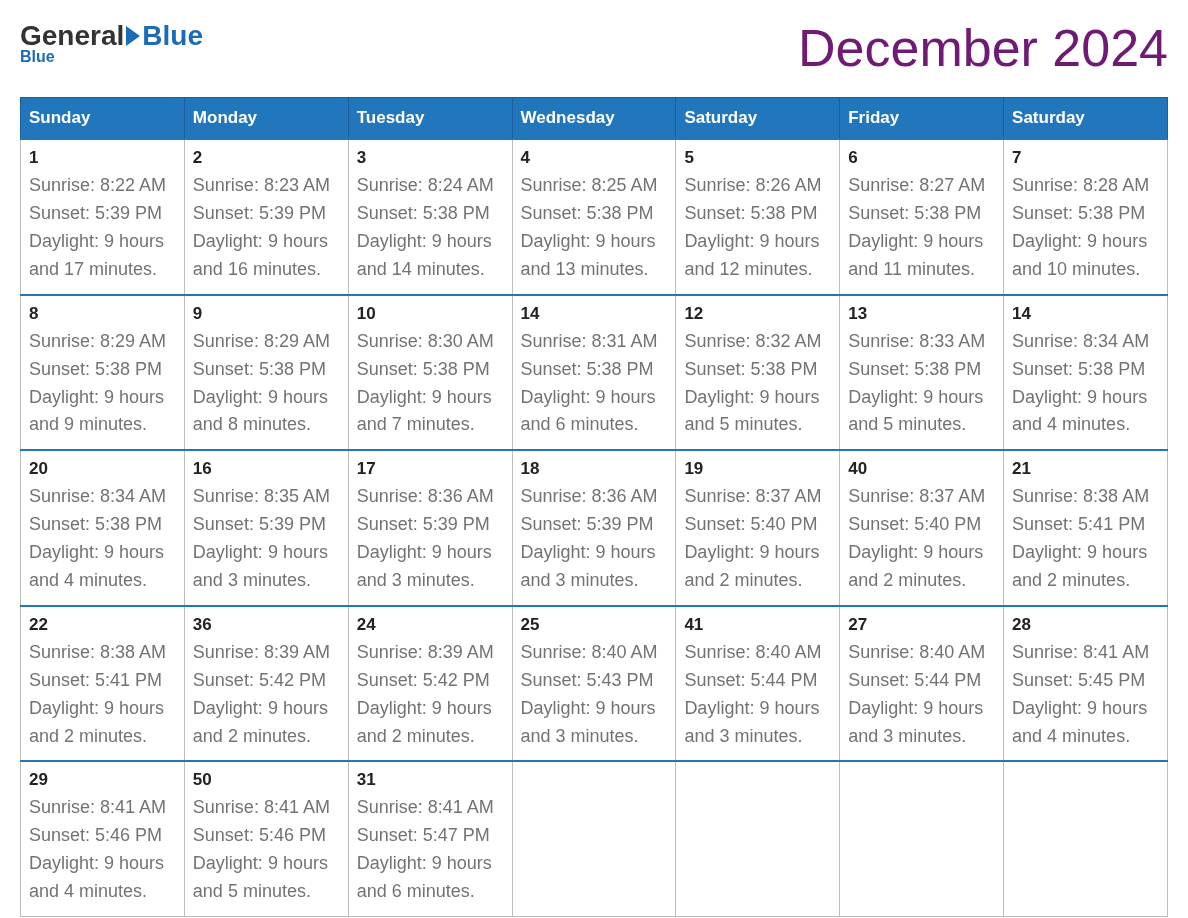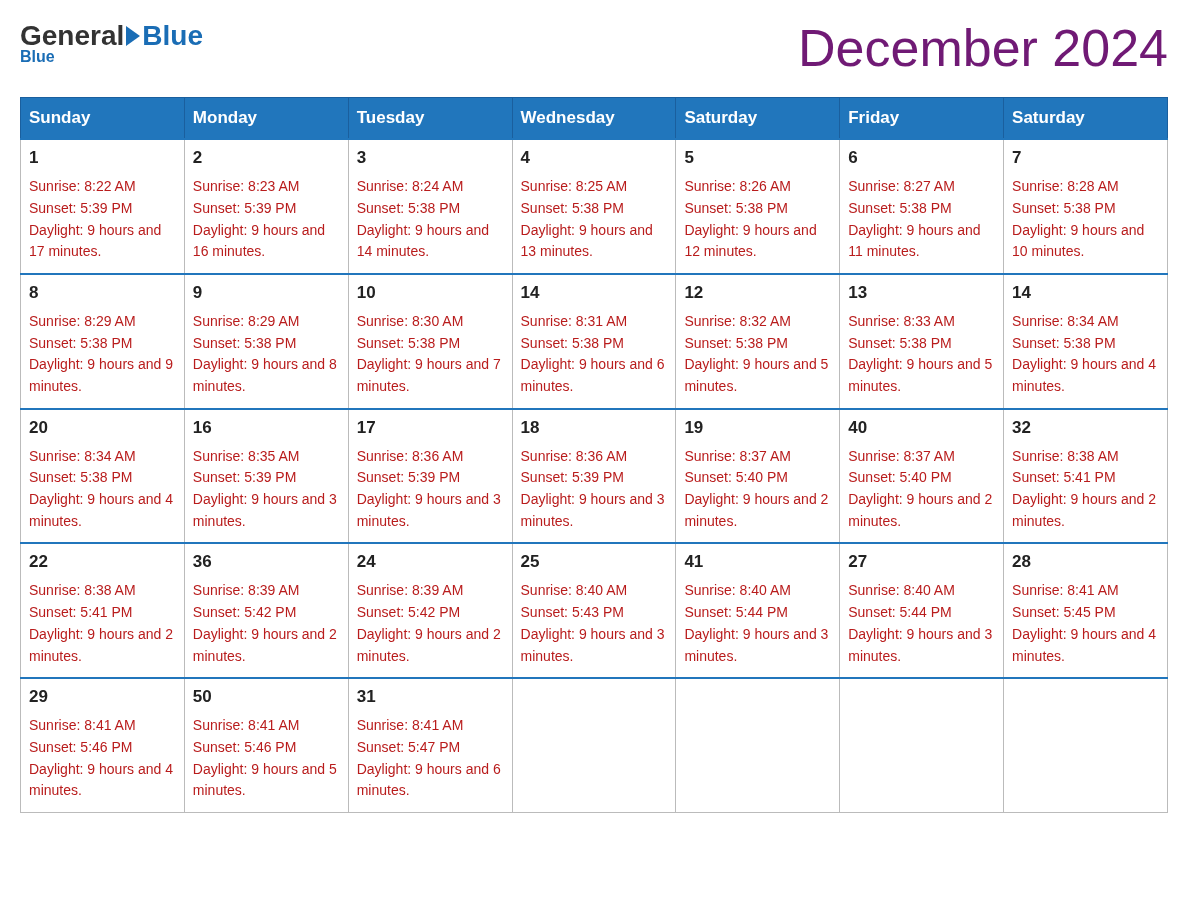--- a/index.html
+++ b/index.html
@@ -86,24 +86,23 @@
       min-height: 110px;
     }
     .day-num {
       font-size: 17px;
       font-weight: bold;
       color: #222;
       display: block;
       margin-bottom: 4px;
     }
     .day-info {
-      font-size: 14px;
-      color: #b91c1c;
+      font-size: 18px;
+      color: #737373;
       line-height: 1.55;
-      margin-top: 8px;
     }
     .week-row td {
       border-top: 2px solid #2176bc;
     }
     .empty-cell {
       background: #fff;
     }
   </style>
 </head>
 <body>
@@ -214,21 +213,21 @@
         </td>
         <td>
           <span class="day-num">19</span>
           <div class="day-info">Sunrise: 8:37 AM<br>Sunset: 5:40 PM<br>Daylight: 9 hours and 2 minutes.</div>
         </td>
         <td>
           <span class="day-num">40</span>
           <div class="day-info">Sunrise: 8:37 AM<br>Sunset: 5:40 PM<br>Daylight: 9 hours and 2 minutes.</div>
         </td>
         <td>
-          <span class="day-num">32</span>
+          <span class="day-num">21</span>
           <div class="day-info">Sunrise: 8:38 AM<br>Sunset: 5:41 PM<br>Daylight: 9 hours and 2 minutes.</div>
         </td>
       </tr>
       <tr class="week-row">
         <td>
           <span class="day-num">22</span>
           <div class="day-info">Sunrise: 8:38 AM<br>Sunset: 5:41 PM<br>Daylight: 9 hours and 2 minutes.</div>
         </td>
         <td>
           <span class="day-num">36</span>

